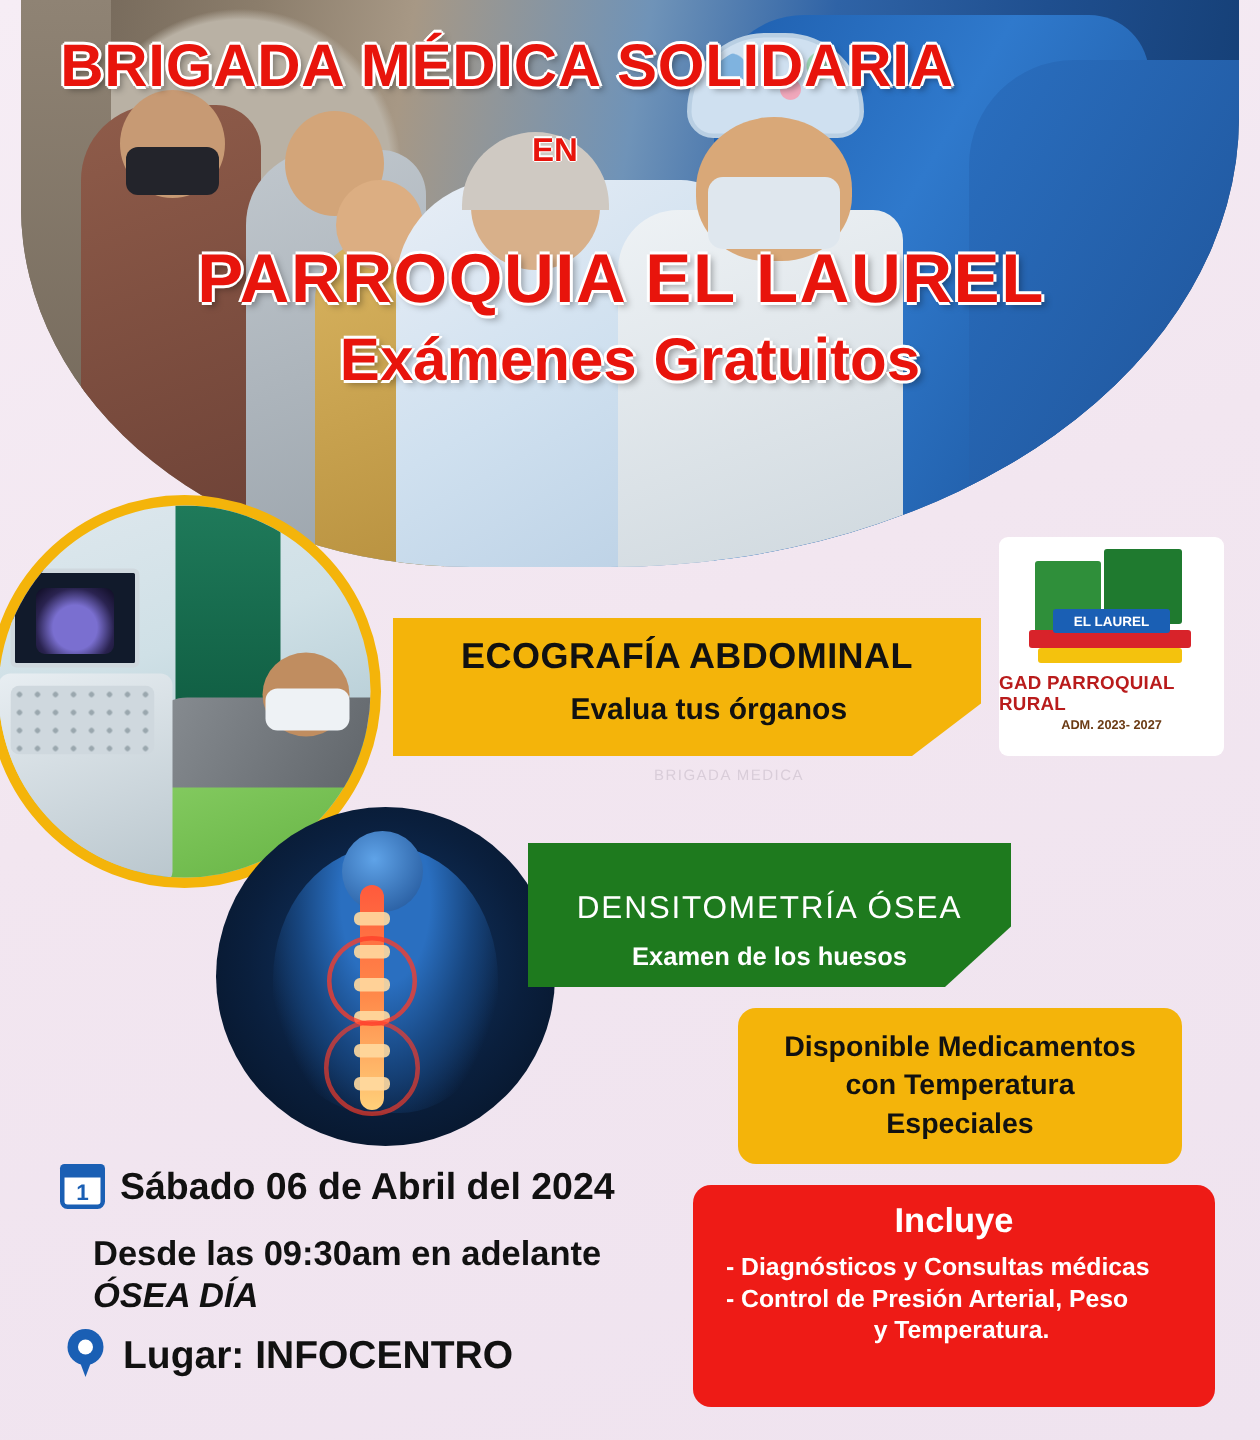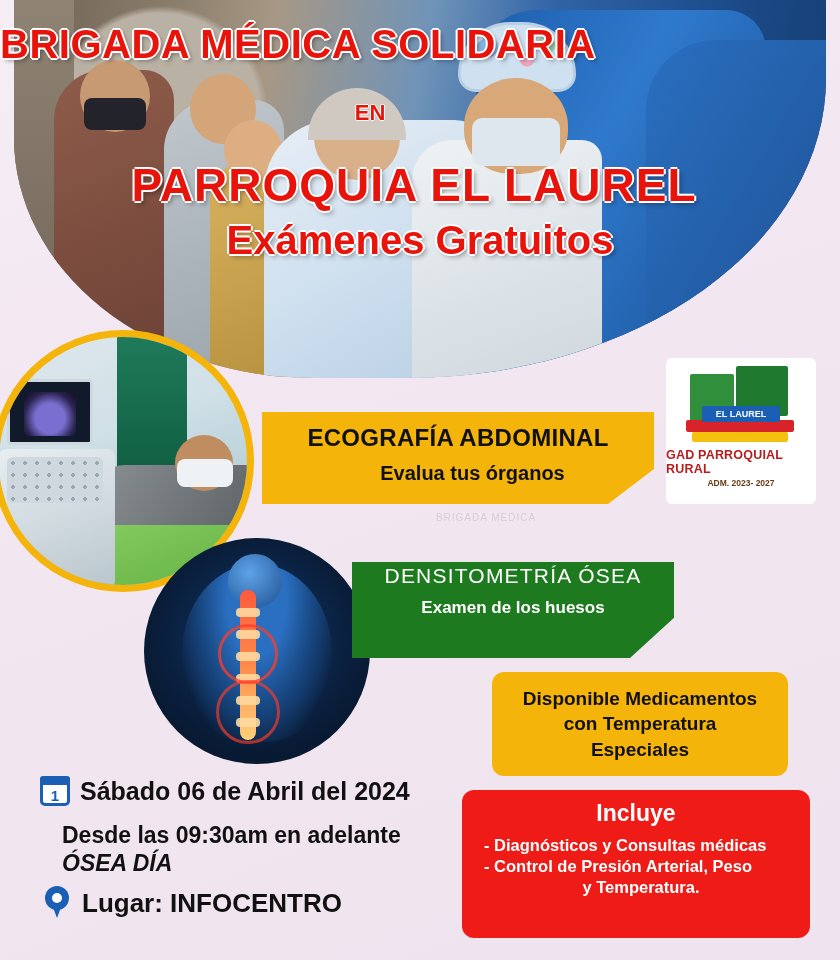--- a/index.html
+++ b/index.html
@@ -83,29 +83,29 @@
   .bystander2 { position:absolute; left:150px; top:100px; width:120px; height:280px; background:linear-gradient(160deg,#c0c7cd,#9aa3ab); border-radius:50px 30px 0 0; }
   .bystander2-head { position:absolute; left:176px; top:74px; width:66px; height:70px; background:#d3a579; border-radius:50%; }
   .child { position:absolute; left:196px; top:160px; width:86px; height:220px; background:linear-gradient(160deg,#d8b35f,#b8913f); border-radius:40px 20px 0 0; }
   .child-head { position:absolute; left:210px; top:120px; width:58px; height:60px; background:#dcae82; border-radius:50%; }
 
   .wall-left { position:absolute; left:0; top:0; width:60px; height:380px; background:linear-gradient(180deg,#8f8374,#6e6355); }
 
   
   .title-main {
     position:absolute; left:0; top:22px; width:676px;
-    text-align:left;
+    text-align:center;
     font-size:40px; font-weight:bold; letter-spacing:0.5px;
     color:#e8140c;
     -webkit-text-stroke: 2px #ffffff;
     paint-order: stroke fill;
     text-shadow: 0 2px 0 #fff, 0 -2px 0 #fff, 2px 0 0 #fff, -2px 0 0 #fff, 3px 3px 4px rgba(0,0,0,.35);
   }
   .title-en {
-    position:absolute; left:0; top:100px; width:740px; text-align:center;
+    position:absolute; left:0; top:87px; width:740px; text-align:center;
     font-size:22px; font-weight:bold; color:#e8140c;
     text-shadow: 0 1px 0 #fff, 0 -1px 0 #fff, 1px 0 0 #fff, -1px 0 0 #fff;
   }
   .title-parroquia {
     position:absolute; left:0; top:158px; width:828px; text-align:center;
     font-size:46px; font-weight:bold; color:#e8140c; letter-spacing:1px;
     text-shadow: 0 2px 0 #fff, 0 -2px 0 #fff, 2px 0 0 #fff, -2px 0 0 #fff, 3px 3px 5px rgba(0,0,0,.35);
   }
   .title-examenes {
     position:absolute; left:0; top:218px; width:840px; text-align:center;
@@ -176,21 +176,21 @@
   .spine-col { position:absolute; left:96px; top:52px; width:16px; height:150px; background:linear-gradient(180deg,#ff5a3c,#ff8a4a,#ffd07a); border-radius:8px; filter:blur(.3px); }
   .spine-seg { position:absolute; left:92px; width:24px; height:9px; background:#ffd9a0; border-radius:4px; opacity:.9;}
   .spine-glow1 { position:absolute; left:74px; top:86px; width:60px; height:60px; border:3px solid rgba(255,60,40,.75); border-radius:50%; }
   .spine-glow2 { position:absolute; left:72px; top:142px; width:64px; height:64px; border:3px solid rgba(255,60,40,.65); border-radius:50%; }
 
   
   .band-dens {
     position:absolute; left:352px; top:562px; width:322px; height:96px;
     background:#1e7a1e;
     clip-path: polygon(0 0, 100% 0, 100% 58%, calc(100% - 44px) 100%, 0 100%);
-    padding-top:2px;
+    padding-top:32px;
   }
   .band-dens .t1 { text-align:center; font-size:21px; color:#ffffff; letter-spacing:1.2px; }
   .band-dens .t2 { text-align:center; font-size:17px; font-weight:bold; color:#ffffff; margin-top:10px; }
 
   
   .box-med {
     position:absolute; left:492px; top:672px; width:296px; height:104px;
     background:#f4b40a; border-radius:12px;
     display:flex; align-items:center; justify-content:center;
     text-align:center;

